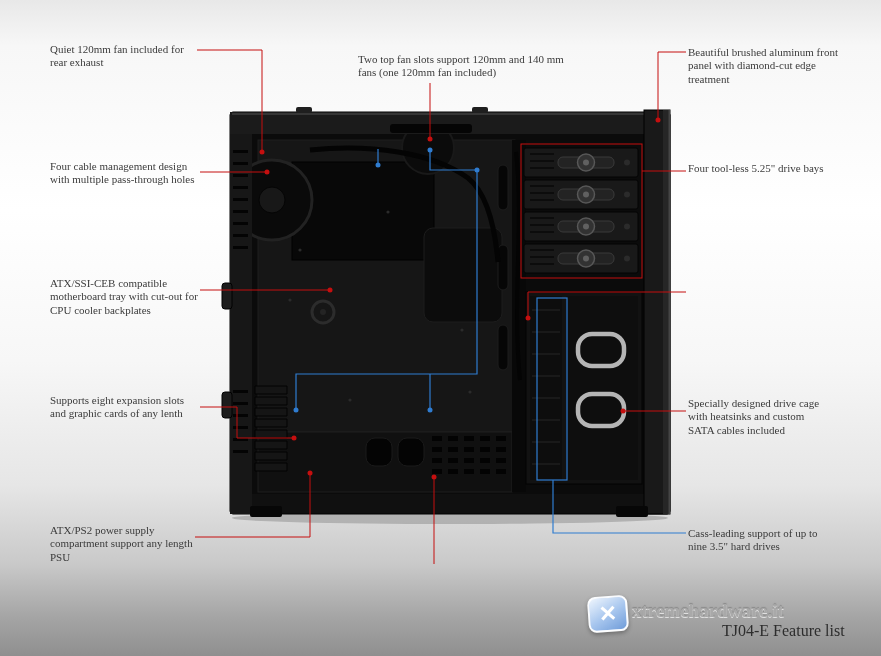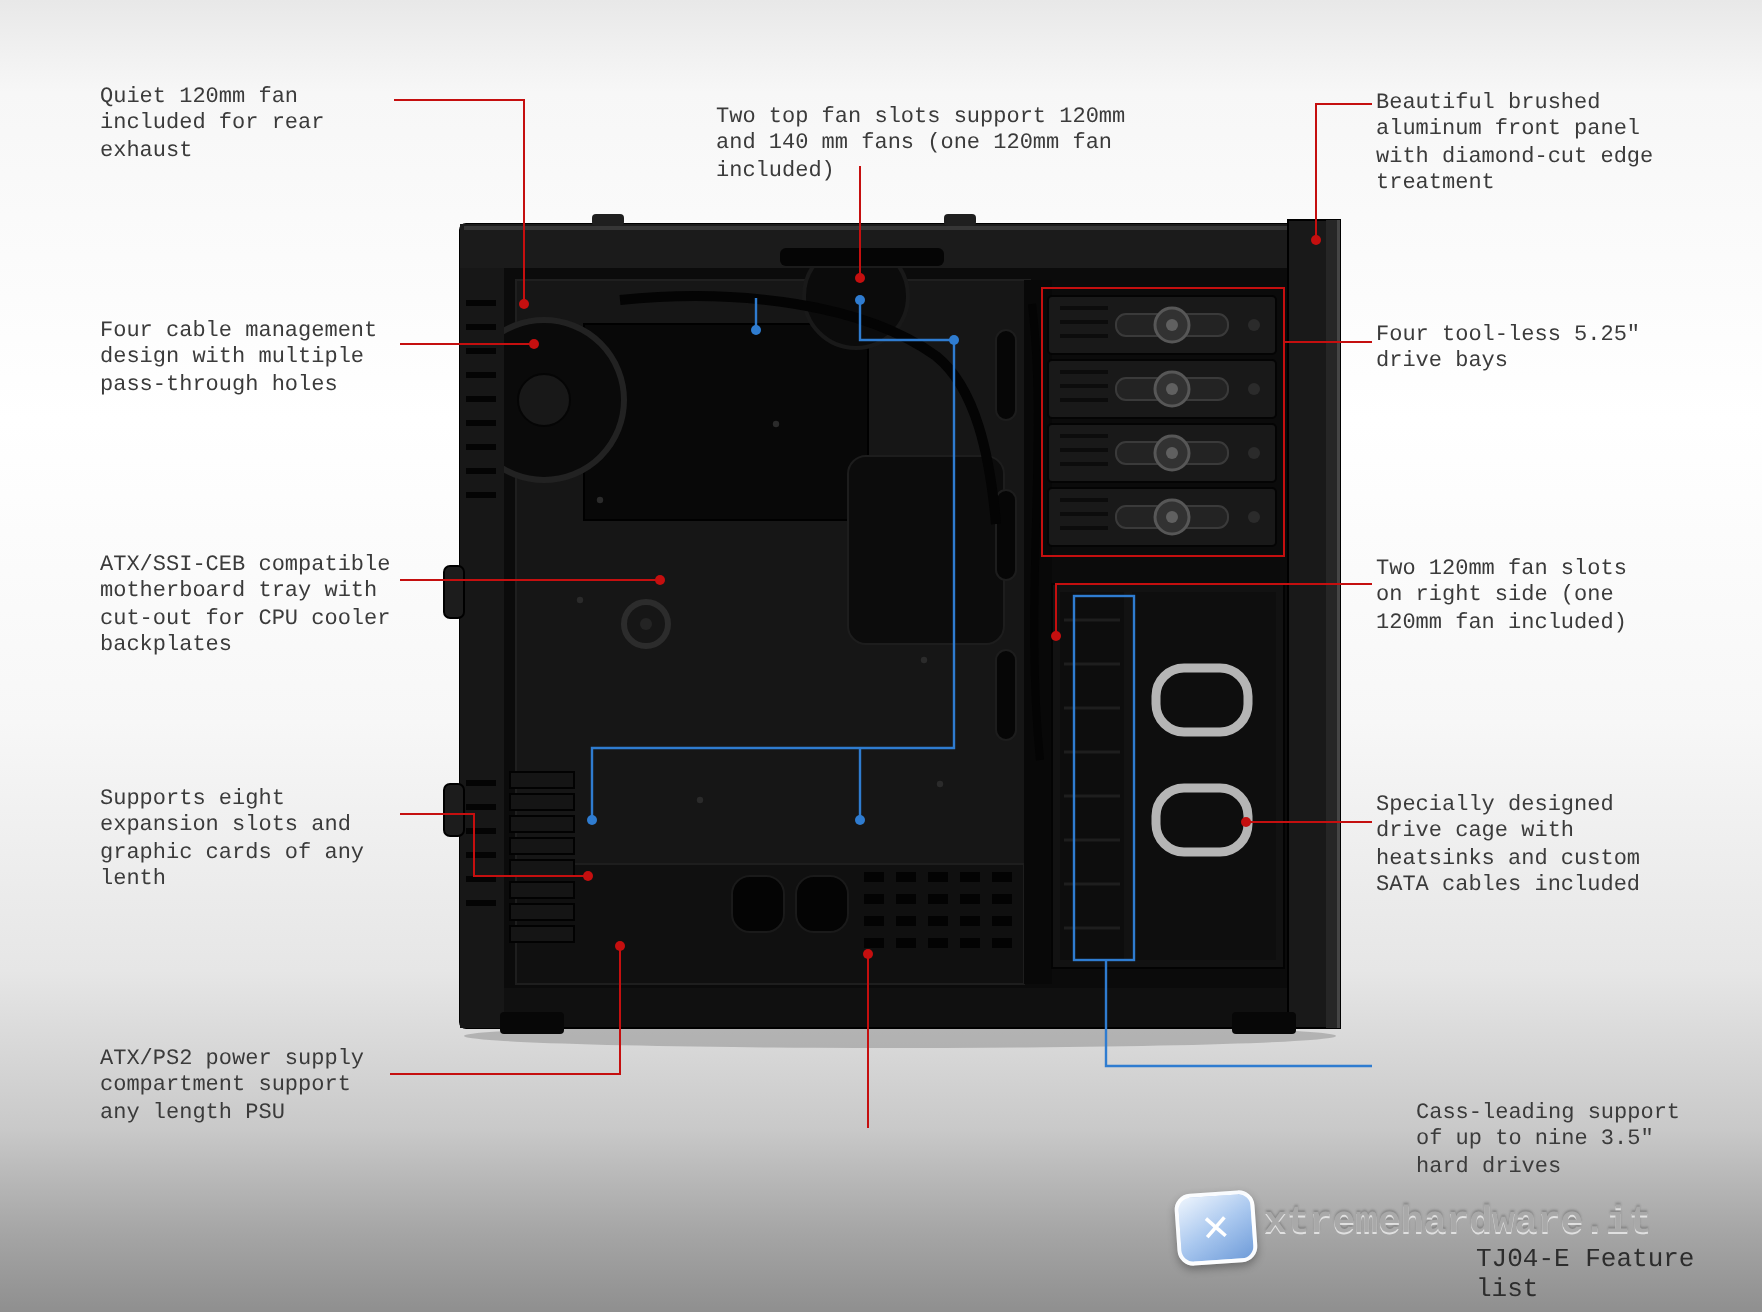--- a/index.html
+++ b/index.html
@@ -1,53 +1,53 @@
 <!DOCTYPE html>
 <html><head>
 <meta charset="utf-8">
 <style>
   html,body{margin:0;padding:0;background:#ffffff;}
   .stage{
     position:relative;width:881px;height:656px;overflow:hidden;
-    font-family:Liberation Mono, monospace;
+    font-family:Liberation Serif, serif;
     background:linear-gradient(180deg,#e8e8e8 0%,#f7f7f7 7%,#ffffff 32%,#f7f7f7 55%,#e6e6e6 74%,#c9c9c9 86%,#a5a5a5 94%,#8f8f8f 100%);
   }
   .art{position:absolute;left:0;top:0;}
   .ann{
     position:absolute;font-size:11px;line-height:1.22;color:#3b3b3b;
     z-index:5;
   }
   .ann-l1{left:50px;top:43px;width:150px;}
   .ann-l2{left:50px;top:160px;width:150px;}
   .ann-l3{left:50px;top:277px;width:162px;}
   .ann-l4{left:50px;top:394px;width:150px;}
   .ann-l5{left:50px;top:524px;width:150px;}
   .ann-t1{left:310px;top:53px;width:225px;margin-left:48px;}
   .ann-r1{left:688px;top:46px;width:162px;}
   .ann-r2{left:688px;top:162px;width:150px;}
   .ann-r3{left:688px;top:279px;width:140px;}
   .ann-r4{left:688px;top:397px;width:136px;}
-  .ann-r5{left:688px;top:551px;width:150px;margin-left:20px;}
+  .ann-r5{left:688px;top:527px;width:150px;}
   .ann-b1{left:310px;top:567px;width:330px;}
   .wm-logo{
     position:absolute;left:588px;top:596px;width:36px;height:32px;z-index:6;
     border-radius:8px;border:2px solid rgba(255,255,255,.95);
     background:linear-gradient(150deg,#eef5fd 0%,#aac8ef 50%,#6f9cd9 100%);
     box-shadow:0 2px 4px rgba(0,0,0,.3);
     display:flex;align-items:center;justify-content:center;
     color:#ffffff;font-size:22px;font-weight:700;transform:rotate(-4deg);
   }
   .wm-text{
     position:absolute;left:632px;top:600px;z-index:6;
     font-size:19px;font-weight:700;color:#a9a9a9;letter-spacing:0px;
     text-shadow:0 1px 0 rgba(255,255,255,.65),0 -1px 1px rgba(60,60,60,.3);
   }
   .caption{
     position:absolute;left:722px;top:622px;z-index:6;
-    font-size:13px;color:#2d2d2d;margin-left:16px;
+    font-size:16px;color:#2d2d2d;
   }
 </style>
 </head>
 <body>
 
 <div class="stage">
 
   <svg class="art" width="881" height="656" viewBox="0 0 881 656">
     <defs>
       <clipPath id="interiorClip">
@@ -217,21 +217,20 @@
   <div class="ann ann-l1">Quiet 120mm fan included for rear exhaust</div>
   <div class="ann ann-l2">Four cable management design with multiple pass-through holes</div>
   <div class="ann ann-l4">Supports eight expansion slots and graphic cards of any lenth</div>
   <div class="ann ann-l3">ATX/SSI-CEB compatible motherboard tray with cut-out for CPU cooler backplates</div>
   <div class="ann ann-l5">ATX/PS2 power supply compartment support any length PSU</div>
 
   <div class="ann ann-t1">Two top fan slots support 120mm and 140 mm fans (one 120mm fan included)</div>
 
   <div class="ann ann-r1">Beautiful brushed aluminum front panel with diamond-cut edge treatment</div>
   <div class="ann ann-r2">Four tool-less 5.25" drive bays</div>
-  <div class="ann ann-r3">Two 120mm fan slots on right side (one 120mm fan included)</div>
   <div class="ann ann-r4">Specially designed drive cage with heatsinks and custom SATA cables included</div>
   <div class="ann ann-r5">Cass-leading support of up to nine 3.5" hard drives</div>
 
 
   <div class="wm-logo">
     <span>✕</span>
   </div>
   <div class="wm-text">xtremehardware.it</div>
 
   <div class="caption">TJ04-E Feature list</div>

